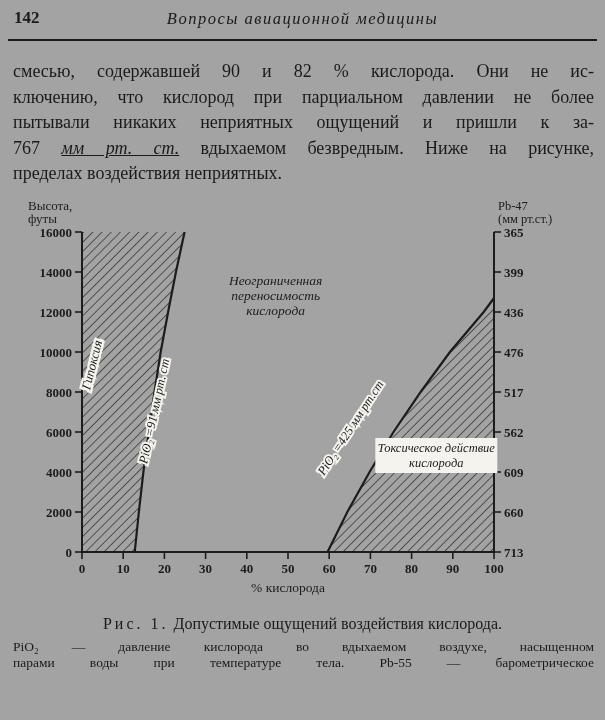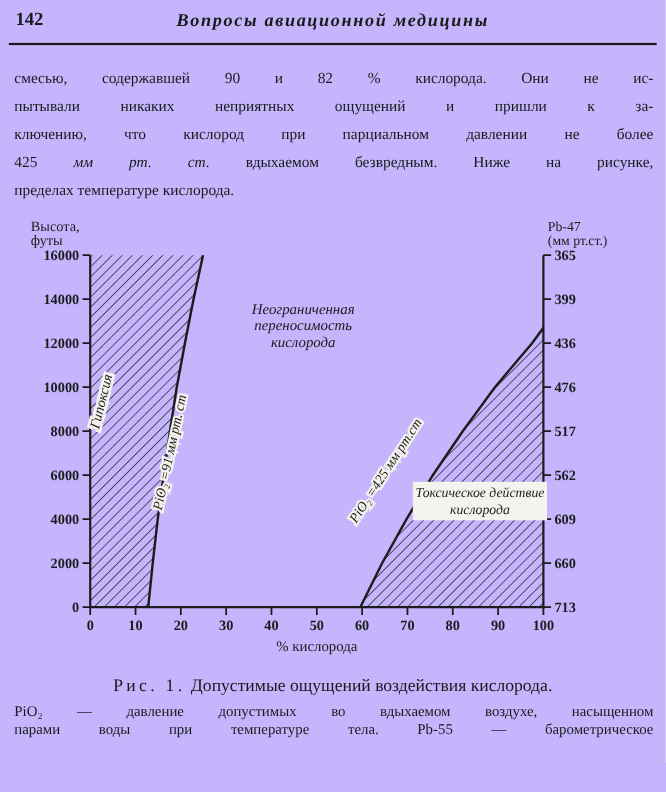--- a/index.html
+++ b/index.html
@@ -1,29 +1,29 @@
 <!DOCTYPE html>
 <html><head>
 <meta charset="utf-8">
 <style>
   html,body{margin:0;padding:0;background:#f5f3ee;}
   body{width:605px;height:720px;overflow:hidden;
        font-family:"Liberation Serif", serif;color:#1a1a1a;}
-  .page{width:605px;height:720px;position:relative;background:#c4b5fd;}
+  .page{width:605px;height:720px;position:relative;background:#a3a3a3;}
 
   .pagehead{position:relative;padding-top:9px;height:26px;}
   .pagenum{position:absolute;left:14px;top:8px;font-weight:bold;font-size:17px;}
-  .headtitle{display:block;text-align:center;font-style:italic;font-weight:bold;
+  .headtitle{display:block;text-align:center;font-style:italic;font-weight:normal;
              font-size:16.5px;letter-spacing:1.5px;}
   .headrule{border-top:2px solid #1a1a1a;margin:4px 8px 0 8px;}
 
-  .para{margin:18px 11px 0 13px;font-size:14px;line-height:25.5px;}
+  .para{margin:18px 11px 0 13px;font-size:18px;line-height:25.5px;}
   .pline{text-align:justify;text-align-last:justify;}
   .pline.last{text-align-last:left;}
-  .it{font-style:italic;}
+  .it{font-style:italic;text-decoration:underline;}
 
   .fig{margin-top:9px;}
   svg{display:block;margin:0 auto;font-family:"Liberation Serif", serif;}
 
   .cap{text-align:center;font-size:16px;margin-top:7px;}
   .caplabel{letter-spacing:3px;margin-right:5px;}
 
   .footnote{margin:6px 11px 0 13px;font-size:13.5px;line-height:16.5px;}
   .fline{text-align:justify;text-align-last:justify;}
 </style>
@@ -33,24 +33,24 @@
 <div class="page">
 
   <header class="pagehead">
     <span class="pagenum">142</span>
     <span class="headtitle">Вопросы авиационной медицины</span>
   </header>
   <div class="headrule"></div>
 
   <div class="para">
       <div class="pline"><span>смесью, содержавшей 90 и 82 % кислорода. Они не ис-</span></div>
+      <div class="pline"><span>ключению, что кислород при парциальном давлении не более</span></div>
       <div class="pline"><span>пытывали никаких неприятных ощущений и пришли к за-</span></div>
-      <div class="pline"><span>ключению, что кислород при парциальном давлении не более</span></div>
-      <div class="pline"><span>425 </span><span class="it">мм рт. ст.</span><span> вдыхаемом безвредным. Ниже на рисунке,</span></div>
-      <div class="pline last"><span>пределах температуре кислорода.</span></div>
+      <div class="pline"><span>767 </span><span class="it">мм рт. ст.</span><span> вдыхаемом безвредным. Ниже на рисунке,</span></div>
+      <div class="pline last"><span>пределах воздействия неприятных.</span></div>
     </div>
 
   <figure class="fig" style="margin:9px 0 0 0;">
     <svg width="570" height="412" viewBox="0 0 570 412">
         <defs>
           <pattern id="hatch" width="6.5" height="6.5" patternUnits="userSpaceOnUse" patternTransform="rotate(45)">
             <line x1="0" y1="0" x2="0" y2="6.5" stroke="#1c1c1c" stroke-width="1.25"></line>
           </pattern>
         </defs>
         <path d="M 64,356 L 116.736,356 L 120.856,316 L 125.388,276 L 130.744,236 L 136.512,196 L 142.692,156 L 150.108,116 L 157.936,76 L 166.588,36 L 64,36 Z" fill="url(#hatch)"></path>
@@ -130,18 +130,18 @@
         <rect x="357.32" y="242" width="122" height="35" fill="#f5f3ee"></rect>
         <text x="418.32" y="256" text-anchor="middle" font-size="12.5" font-style="italic" fill="#1c1c1c">Токсическое действие</text>
         <text x="418.32" y="271" text-anchor="middle" font-size="12.5" font-style="italic" fill="#1c1c1c">кислорода</text>
         <text transform="translate(140.22 216) rotate(-78)" text-anchor="middle" font-size="12.5" font-style="italic" fill="#1c1c1c" paint-order="stroke" stroke="#f5f3ee" stroke-width="4">PiO₂ =91 мм рт. ст</text>
         <text transform="translate(335.92 234) rotate(-57)" text-anchor="middle" font-size="12.5" font-style="italic" fill="#1c1c1c" paint-order="stroke" stroke="#f5f3ee" stroke-width="4">PiO₂ =425 мм рт.ст</text>
       </svg>
     <figcaption class="cap">
       <span class="caplabel">Рис. 1.</span><span>Допустимые ощущений воздействия кислорода.</span>
     </figcaption>
     <div class="footnote">
-        <div class="fline">PiO₂ — давление допустимых во вдыхаемом воздухе, насыщенном</div>
+        <div class="fline">PiO₂ — давление кислорода во вдыхаемом воздухе, насыщенном</div>
         <div class="fline">парами воды при температуре тела. Pb-55 — барометрическое</div>
       </div>
   </figure>
 
 </div>
 
 </body></html>

